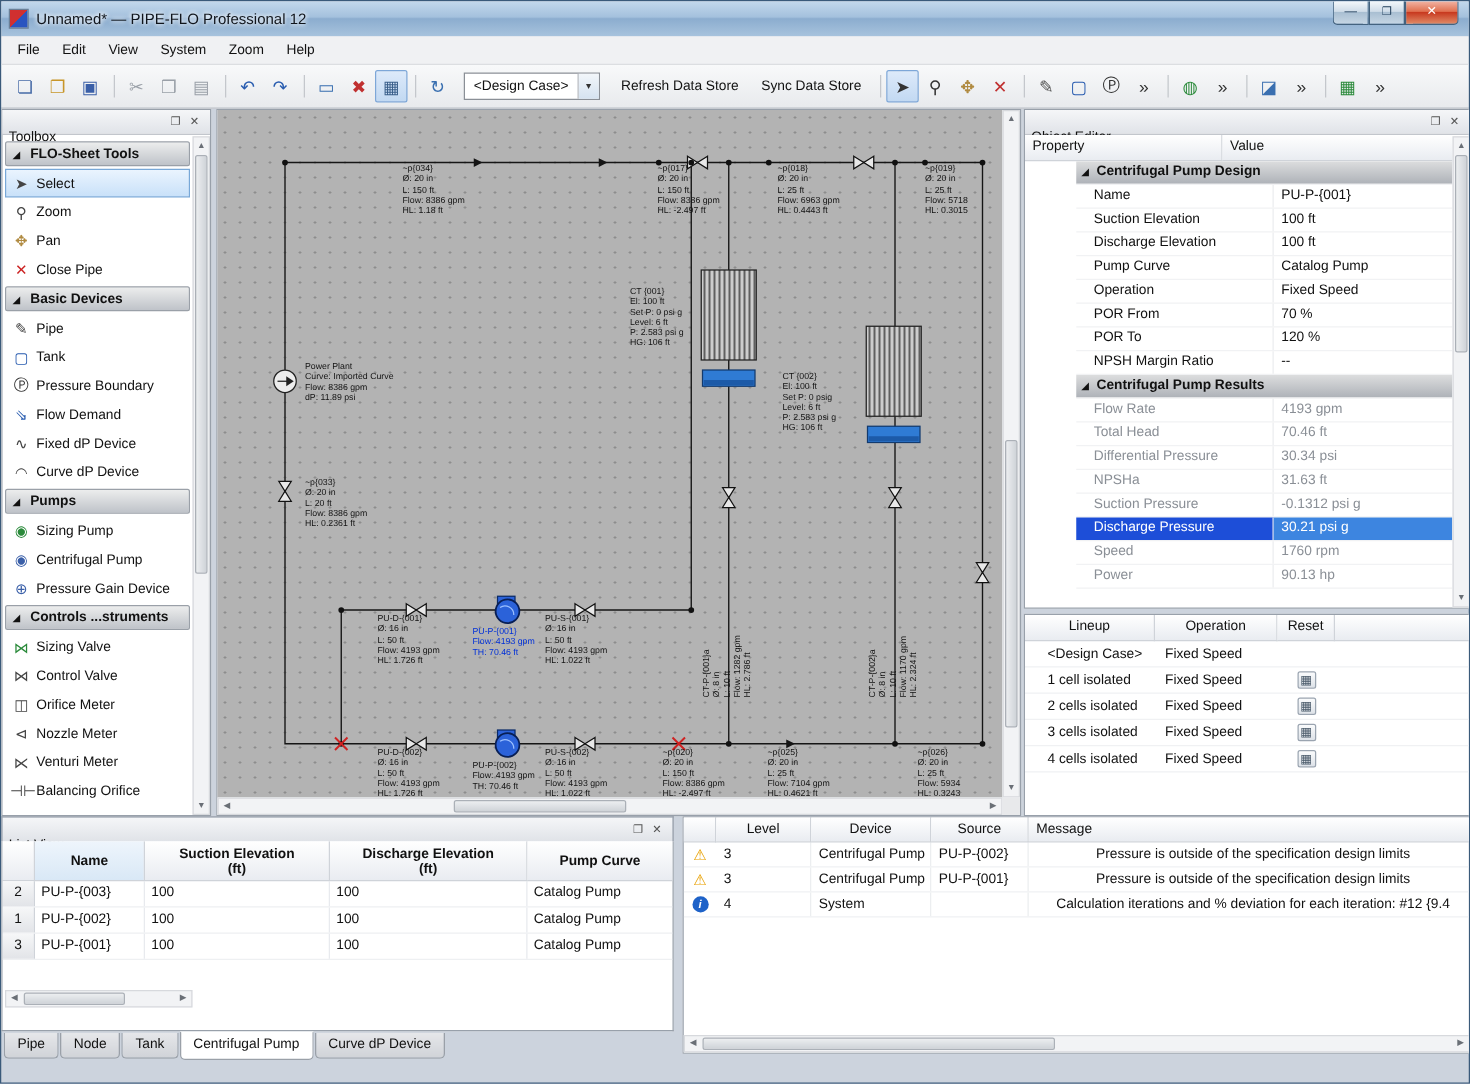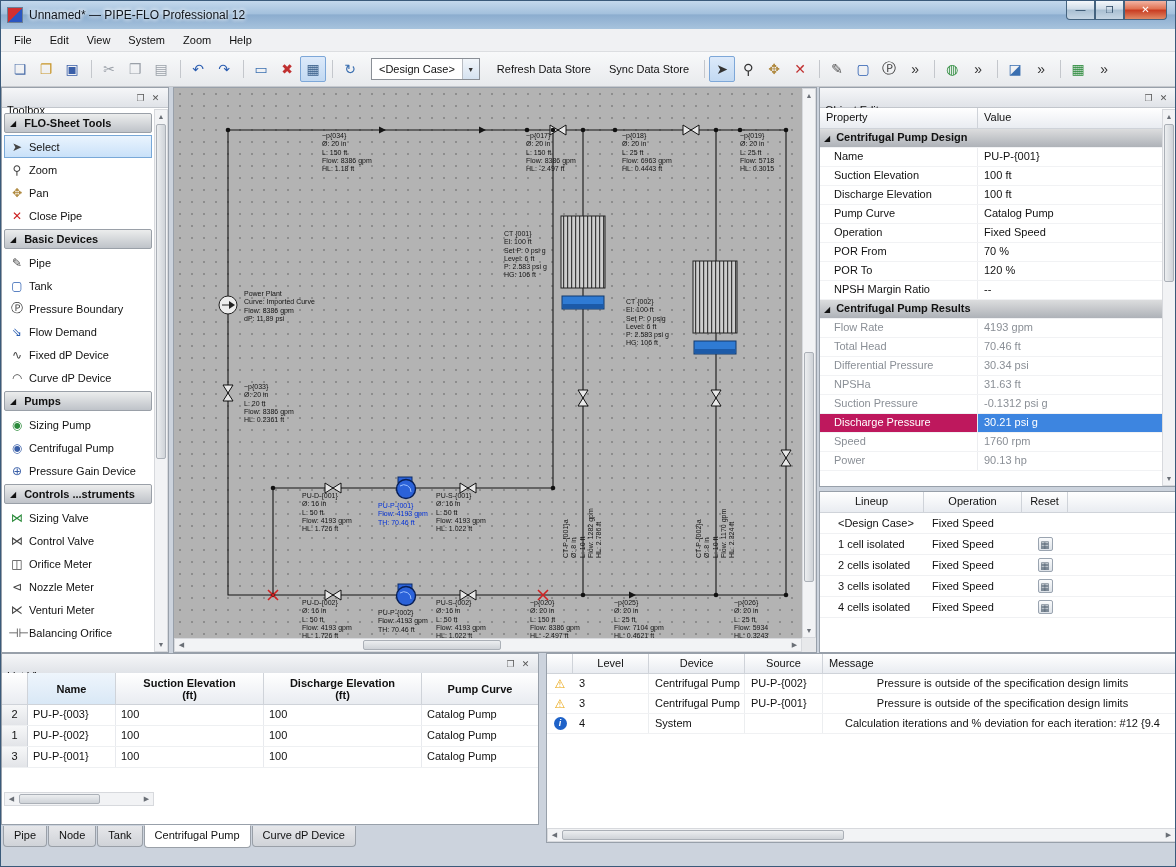--- a/index.html
+++ b/index.html
@@ -79,29 +79,29 @@
   .canvas-vscroll { right:0; top:0; bottom:14px; width:14px; }
   .canvas-hscroll { left:0; right:14px; bottom:0; height:14px; }
   .canvas-corner { position:absolute; right:0; bottom:0; width:14px; height:14px; background:#e8e9eb; }
 
   
   .object-editor { left:818px; top:86px; width:358px; height:400px; }
   .oe-colheads { display:flex; height:21px; flex:0 0 21px; margin-right:14px; }
   .ch-cell { background:linear-gradient(#ffffff,#e9ecf1); border-right:1px solid #cfd3d9; border-bottom:1px solid #cfd3d9; padding:3px 6px; }
   .oe-colheads .c1 { width:158px; }
   .oe-colheads .c2 { flex:1; border-right:none; }
-  .oe-body { position:relative; flex:1; overflow:hidden; margin-right:14px; }
+  .oe-body { position:relative; flex:1; overflow:hidden; margin-right:14px;padding-left:41px; }
   .oe-row { display:flex; height:19px; border-bottom:1px solid #f1f2f4; align-items:stretch; }
   .oe-prop { width:158px; padding:2px 6px 0 14px; border-right:1px solid #ecedf0; overflow:hidden; white-space:nowrap; }
   .oe-val { flex:1; padding:2px 6px 0; overflow:hidden; white-space:nowrap; }
   .oe-row.dim .oe-prop, .oe-row.dim .oe-val { color:#8a8f96; }
   .oe-row.group { background:linear-gradient(#dcddde,#aeb2b8); font-weight:bold; }
   .oe-row.group .oe-prop { width:auto; flex:1; border-right:none; padding-left:4px; color:#111; }
   .oe-row.group .oe-prop::before { content:"◢"; font-size:8px; margin-right:6px; font-weight:normal; }
-  .oe-row.selected .oe-prop { background:#be185d; color:#fff; }
+  .oe-row.selected .oe-prop { background:#1d4ed8; color:#fff; }
   .oe-row.selected .oe-val { background:#3d85e0; color:#fff; }
   .oe-scroll { right:0; top:21px; bottom:0; width:14px; }
 
   
   .lineup { left:818px; top:490px; width:358px; height:162px; }
   .lu-colheads { display:flex; height:21px; flex:0 0 21px; text-align:center; }
   .lu-colheads .c1 { width:104px; } .lu-colheads .c2 { width:98px; } .lu-colheads .c3 { width:46px; }
   .lu-colheads .cf { flex:1; border-right:none; }
   .lu-row { display:flex; height:21px; border-bottom:1px solid #f0f1f3; align-items:center; }
   .lu-name { width:104px; padding-left:18px; } .lu-op { width:98px; padding-left:8px; } 

